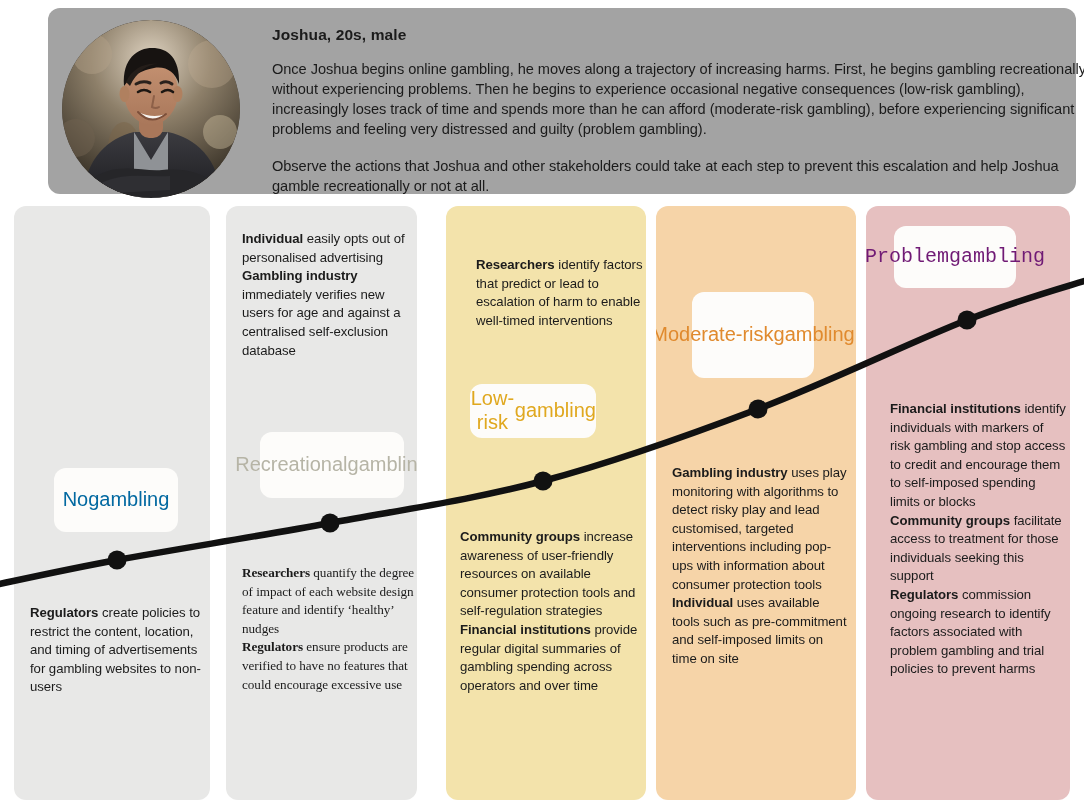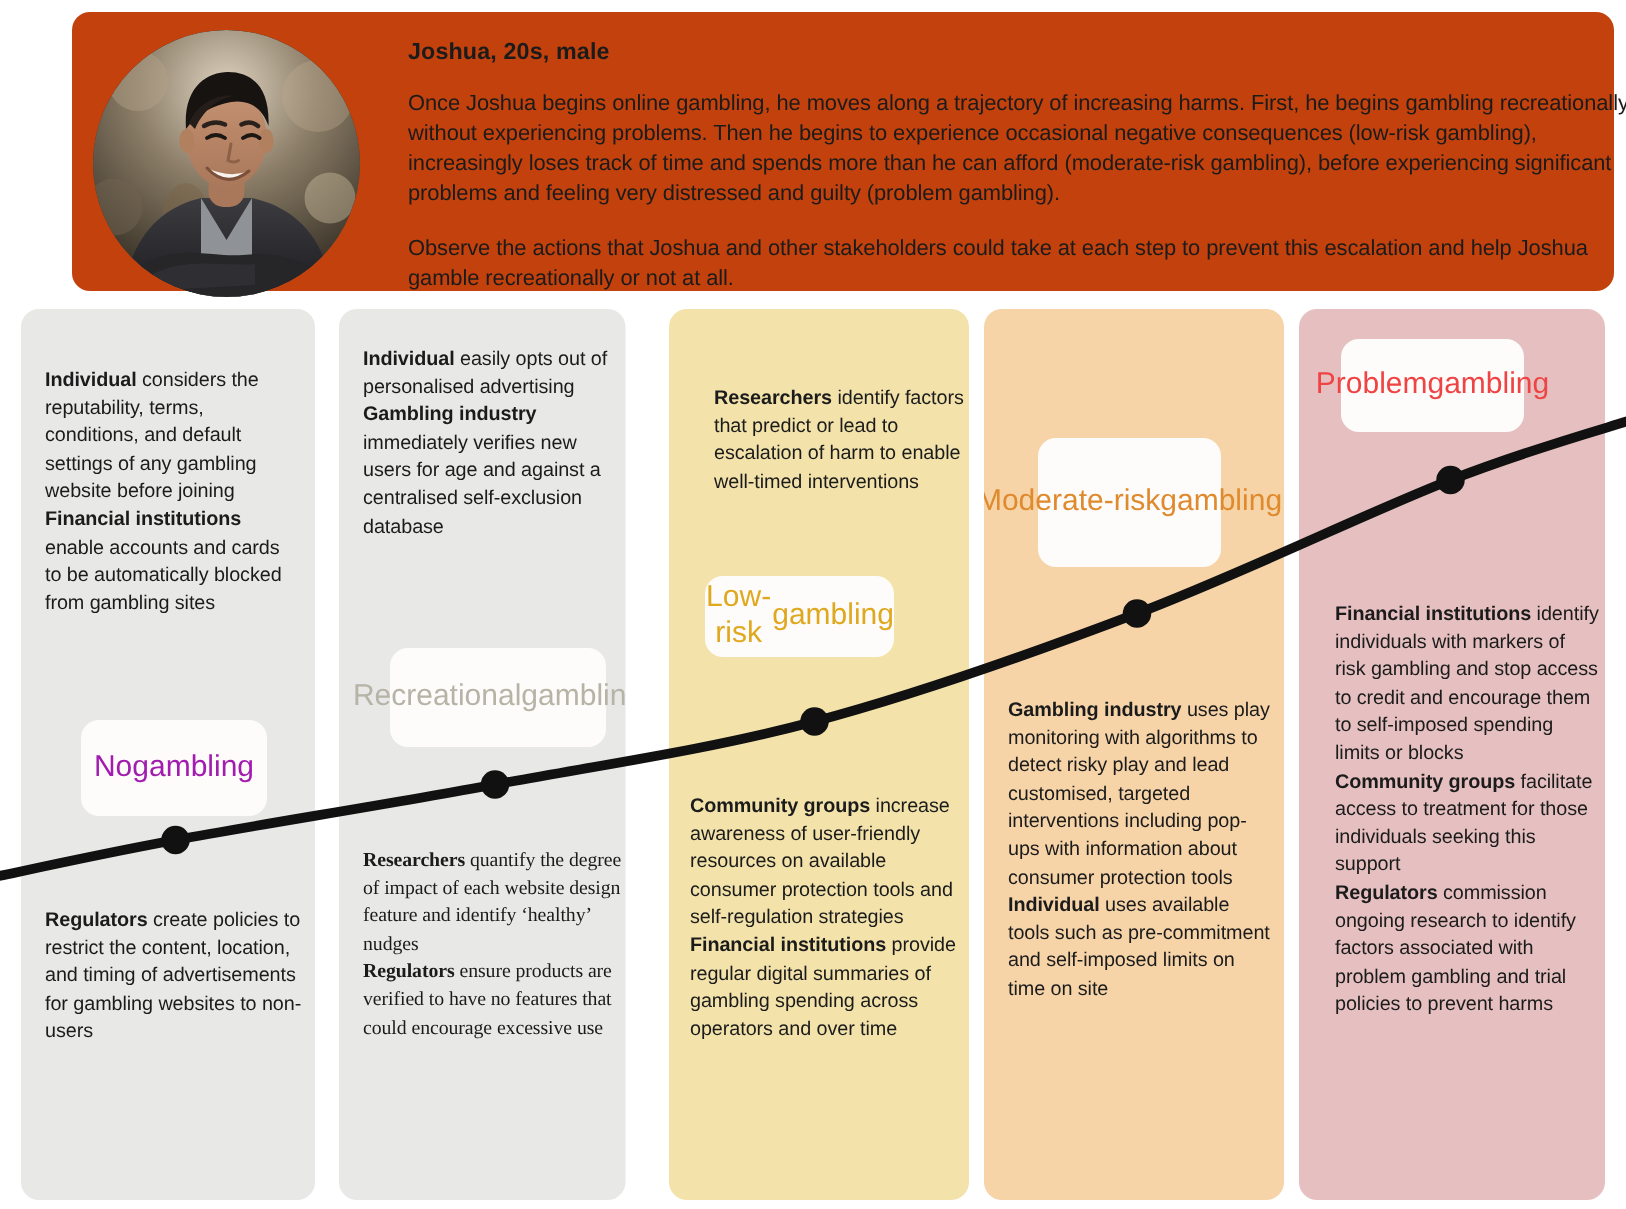--- a/index.html
+++ b/index.html
@@ -8,21 +8,21 @@
     font-family:"Liberation Sans","DejaVu Sans",sans-serif;
     -webkit-font-smoothing:antialiased;
     overflow:hidden;
     position:relative;
   }
   #stage{position:absolute;left:0;top:0;width:1084px;height:806px;}
 
   
   .header-band{
     position:absolute;left:48px;top:8px;width:1028px;height:186px;
-    background:#c2410c;border-radius:12px;
+    background:#a3a3a3;border-radius:12px;
   }
   .portrait{
     position:absolute;left:14px;top:12px;width:178px;height:178px;
     border-radius:50%;overflow:hidden;background:#4a4238;
   }
   .portrait svg{display:block;width:178px;height:178px;}
 
   .header-text{
     position:absolute;left:224px;top:18px;width:824px;color:#1b1b1b;
   }
@@ -125,25 +125,21 @@
     </div>
 
     <div class="header-text">
       <div class="hdr-name">Joshua, 20s, male</div>
       <p class="hdr-p">Once Joshua begins online gambling, he moves along a trajectory of increasing harms. First, he begins gambling recreationally without experiencing problems. Then he begins to experience occasional negative consequences (low-risk gambling), increasingly loses track of time and spends more than he can afford (moderate-risk gambling), before experiencing significant problems and feeling very distressed and guilty (problem gambling).</p>
       <p class="hdr-p">Observe the actions that Joshua and other stakeholders could take at each step to prevent this escalation and help Joshua gamble recreationally or not at all.</p>
     </div>
   </div>
 
   <div class="col" id="col0" style="left: 14px; width: 196px; background: rgb(232, 232, 231);">
-    <div class="blk" style="left:16px;top:38px;width:166px;">
-        <p class="para"><b>Individual</b> considers the reputability, terms, conditions, and default settings of any gambling website before joining</p>
-        <p class="para"><b>Financial institutions</b> enable accounts and cards to be automatically blocked from gambling sites</p>
-      </div>
-    <div class="pill" style="left: 40px; top: 262px; width: 124px; height: 64px; color: #a21caf; margin-top: 12px;">
+    <div class="pill" style="left: 40px; top: 262px; width: 124px; height: 64px; color: #0369a1;">
         <div>No</div>
         <div>gambling</div>
       </div>
     <div class="blk" style="left:16px;top:398px;width:176px;">
         <p class="para"><b>Regulators</b> create policies to restrict the content, location, and timing of advertisements for gambling websites to non-users</p>
       </div>
   </div>
 
   <div class="col" id="col1" style="left: 226px; width: 172px; background: rgb(232, 232, 231); padding-left: 19px;">
     <div class="blk" style="left:16px;top:24px;width:178px;">
@@ -180,21 +176,21 @@
         <div>risk</div>
         <div>gambling</div>
       </div>
     <div class="blk" style="left:16px;top:258px;width:176px;">
         <p class="para"><b>Gambling industry</b> uses play monitoring with algorithms to detect risky play and lead customised, targeted interventions including pop-ups with information about consumer protection tools</p>
         <p class="para"><b>Individual</b> uses available tools such as pre-commitment and self-imposed limits on time on site</p>
       </div>
   </div>
 
   <div class="col" id="col4" style="left: 866px; width: 204px; background: rgb(230, 192, 192);">
-    <div class="pill" style="left: 28px; top: 20px; width: 122px; height: 62px; color: #ef4444;">
+    <div class="pill" style="left: 28px; top: 20px; width: 122px; height: 62px; color: #701a75; font-family: Liberation Mono, monospace;">
         <div>Problem</div>
         <div>gambling</div>
       </div>
     <div class="blk" style="left:24px;top:194px;width:176px;">
         <p class="para"><b>Financial institutions</b> identify individuals with markers of risk gambling and stop access to credit and encourage them to self-imposed spending limits or blocks</p>
         <p class="para"><b>Community groups</b> facilitate access to treatment for those individuals seeking this support</p>
         <p class="para"><b>Regulators</b> commission ongoing research to identify factors associated with problem gambling and trial policies to prevent harms</p>
       </div>
   </div>
 

